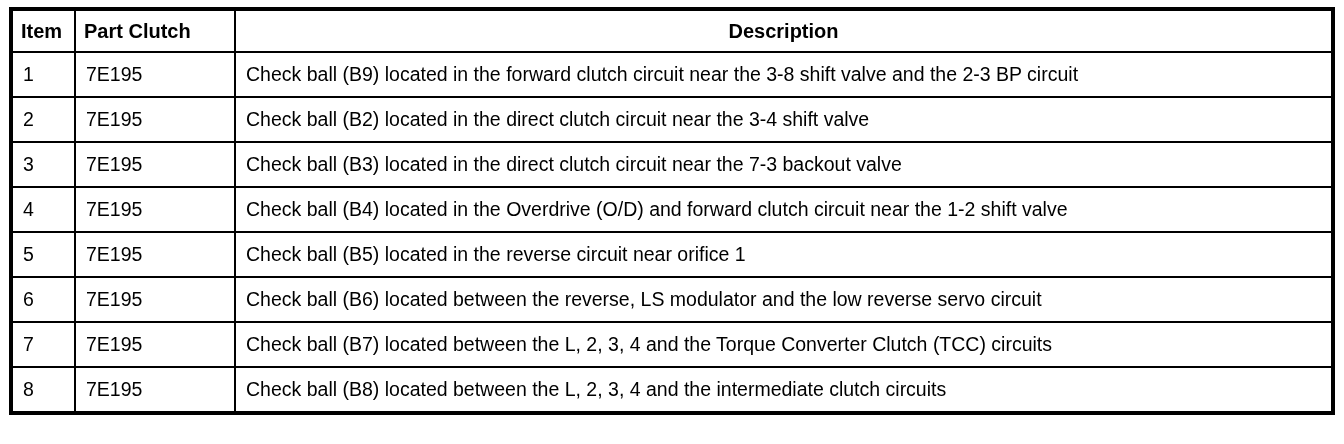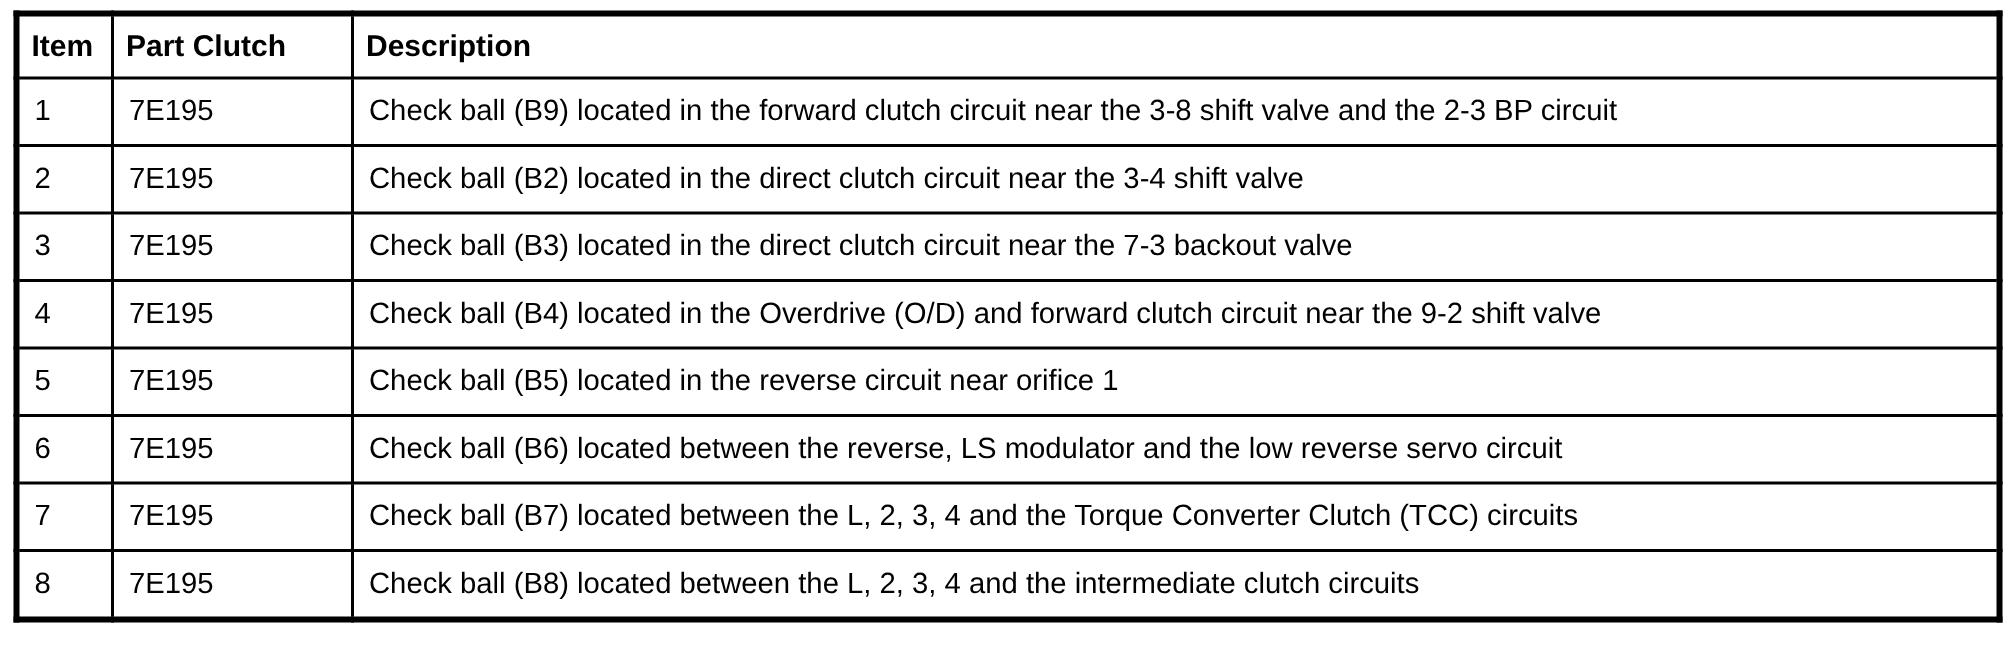--- a/index.html
+++ b/index.html
@@ -33,21 +33,21 @@
   table.parts th {
     font-size: 20px;
     font-weight: bold;
     height: 40px;
     padding: 0 8px;
     text-align: left;
     vertical-align: middle;
     white-space: nowrap;
   }
   table.parts th.desc-head {
-    text-align: left;
+    text-align: center;
   }
   table.parts td {
     font-size: 19.5px;
     font-weight: normal;
     height: 43px;
     padding: 0 10px;
     text-align: left;
     vertical-align: middle;
     white-space: nowrap;
     overflow: hidden;
@@ -85,21 +85,21 @@
         <td>Check ball (B2) located in the direct clutch circuit near the 3-4 shift valve</td>
       </tr>
       <tr>
         <td>3</td>
         <td>7E195</td>
         <td>Check ball (B3) located in the direct clutch circuit near the 7-3 backout valve</td>
       </tr>
       <tr>
         <td>4</td>
         <td>7E195</td>
-        <td>Check ball (B4) located in the Overdrive (O/D) and forward clutch circuit near the 9-2 shift valve</td>
+        <td>Check ball (B4) located in the Overdrive (O/D) and forward clutch circuit near the 1-2 shift valve</td>
       </tr>
       <tr>
         <td>5</td>
         <td>7E195</td>
         <td>Check ball (B5) located in the reverse circuit near orifice 1</td>
       </tr>
       <tr>
         <td>6</td>
         <td>7E195</td>
         <td>Check ball (B6) located between the reverse, LS modulator and the low reverse servo circuit</td>

